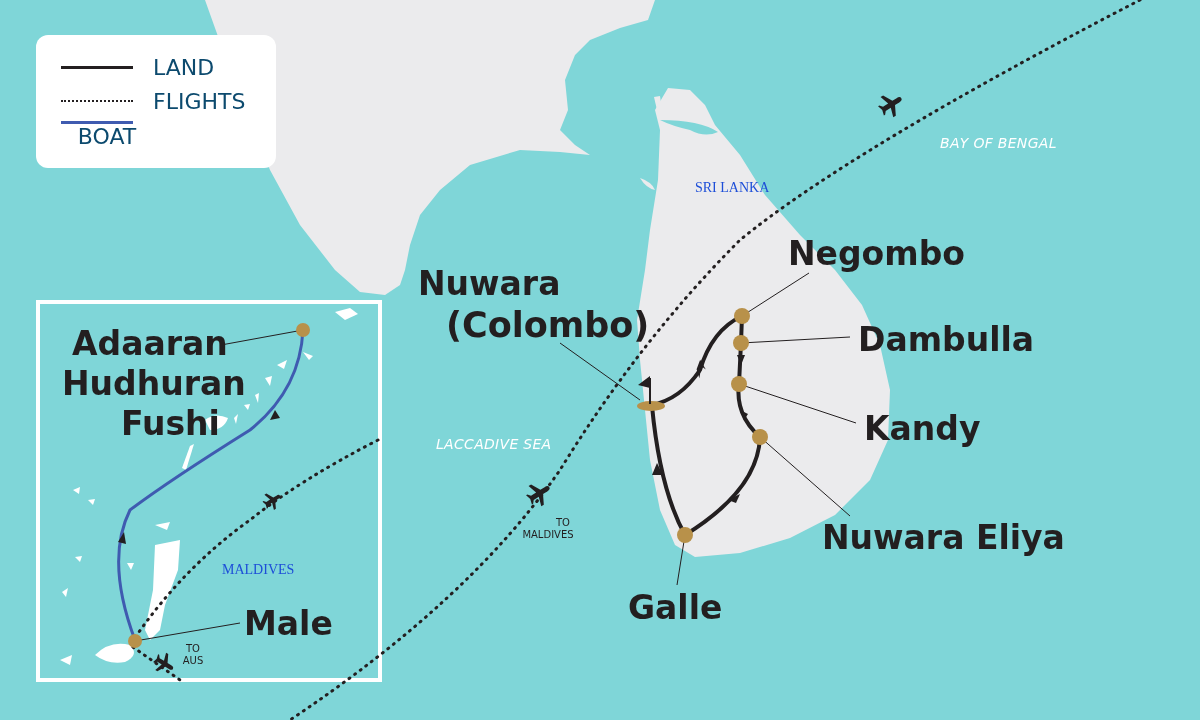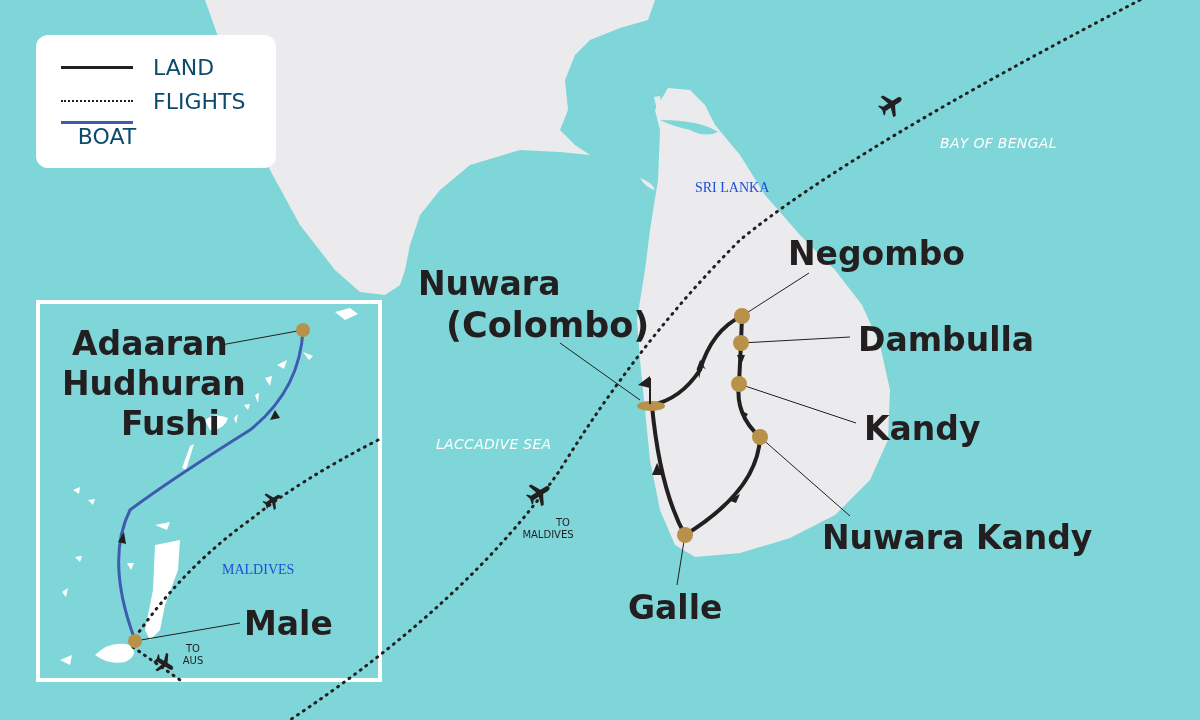--- a/index.html
+++ b/index.html
@@ -131,21 +131,21 @@
 <div class="country" style="left:695px; top:180px;">SRI LANKA</div>
 <div class="country" style="left:222px; top:562px;">MALDIVES</div>
 <div class="sea" style="left:940px; top:135px;">BAY OF BENGAL</div>
 <div class="sea" style="left:436px; top:408px;margin-top:28px;">LACCADIVE SEA</div>
 
 <div class="lbl big" style="left:418px; top:266px;">Nuwara</div>
 <div class="lbl" style="left:446px; top:305px; font-size:35px;">(Colombo)</div>
 <div class="lbl big" style="left:788px; top:236px;">Negombo</div>
 <div class="lbl big" style="left:858px; top:322px;">Dambulla</div>
 <div class="lbl big" style="left:864px; top:411px;">Kandy</div>
-<div class="lbl big" style="left:822px; top:520px;">Nuwara Kandy</div>
+<div class="lbl big" style="left:822px; top:520px;">Nuwara Eliya</div>
 <div class="lbl big" style="left:628px; top:590px;">Galle</div>
 
 <div class="lbl big" style="left:72px; top:326px;">Adaaran</div>
 <div class="lbl big" style="left:62px; top:366px;">Hudhuran</div>
 <div class="lbl big" style="left:102px; top:406px;margin-left:19px;">Fushi</div>
 <div class="lbl big" style="left:244px; top:606px;">Male</div>
 
 <div class="small" style="left:518px; top:517px; width:60px;">
   <div style="text-align:right; padding-right:8px;">TO</div>
   <div>MALDIVES</div>

